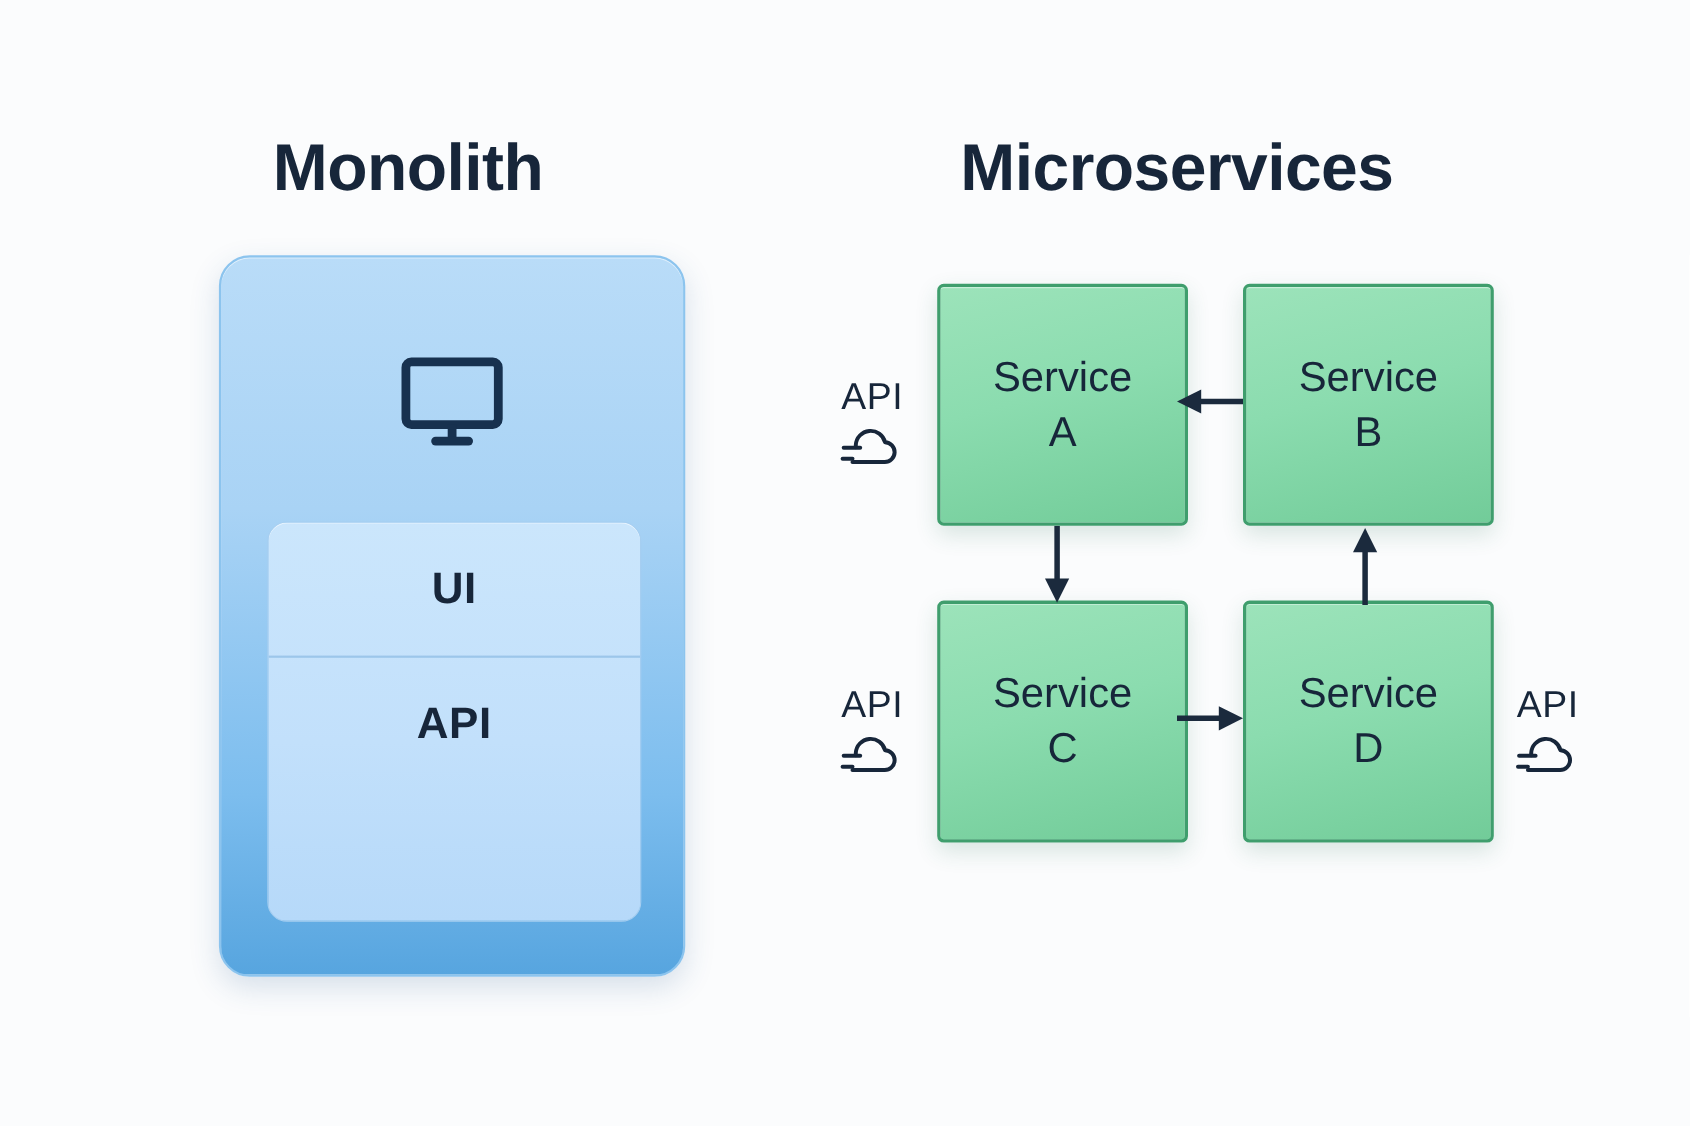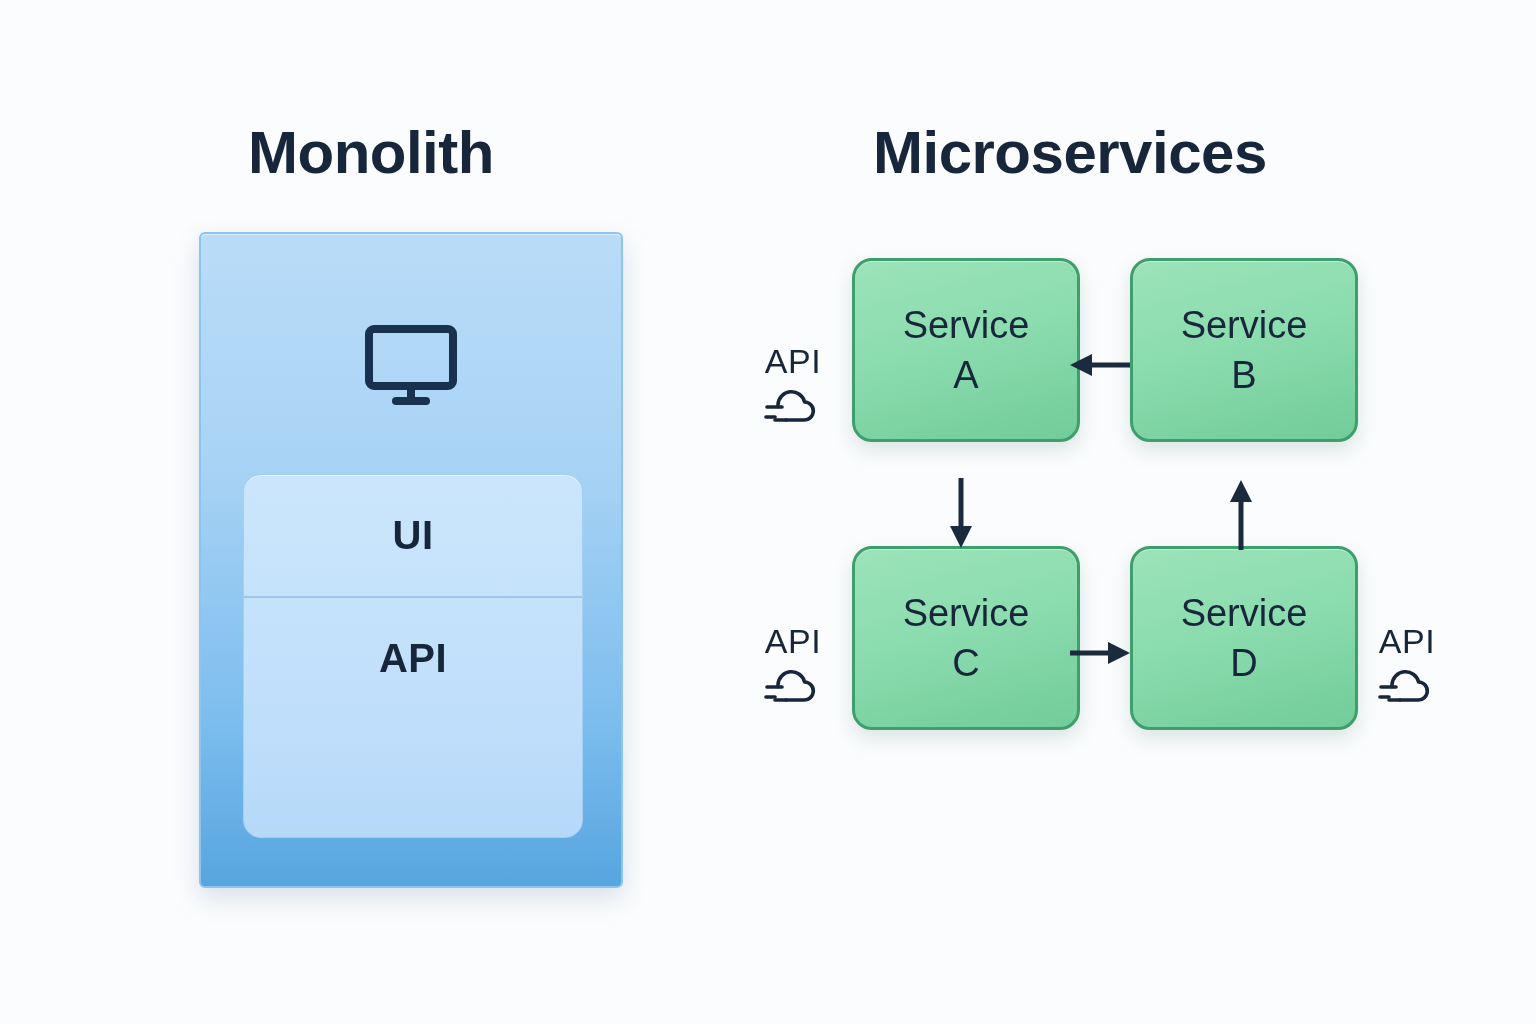--- a/index.html
+++ b/index.html
@@ -29,21 +29,21 @@
   #title-monolith { left: 248px; top: 118px; }
   #title-microservices { left: 873px; top: 118px; }
 
   
   #monolith-box {
     position: absolute;
     left: 199px;
     top: 232px;
     width: 424px;
     height: 656px;
-    border-radius: 6px;
+    border-radius: 28px;
     background: linear-gradient(180deg, #b9dcf8 0%, #a9d3f5 35%, #7cbdee 75%, #57a5df 100%);
     border: 2px solid #8cc4ee;
     box-shadow: 0 10px 26px rgba(40,90,140,0.17), inset 0 1px 0 rgba(255,255,255,0.55);
     box-sizing: border-box;
   }
   #monitor-icon {
     position: absolute;
     left: 50%;
     top: 90px;
     transform: translateX(-50%);
@@ -71,22 +71,22 @@
     font-weight: bold;
     color: #17263a;
     letter-spacing: 0.5px;
   }
   .layer + .layer { border-top: 2px solid #9cc6ea; }
 
   
   .service-box {
     position: absolute;
     width: 228px;
-    height: 184px;
-    border-radius: 20px;
+    height: 220px;
+    border-radius: 6px;
     background: linear-gradient(165deg, #9ce3ba 0%, #8bdcaf 45%, #72cc99 100%);
     border: 3px solid #3f9e6d;
     box-shadow: 0 8px 20px rgba(40,110,80,0.16), inset 0 1px 0 rgba(255,255,255,0.4);
     box-sizing: border-box;
     display: flex;
     flex-direction: column;
     align-items: center;
     justify-content: center;
     font-size: 38px;
     line-height: 1.32;

